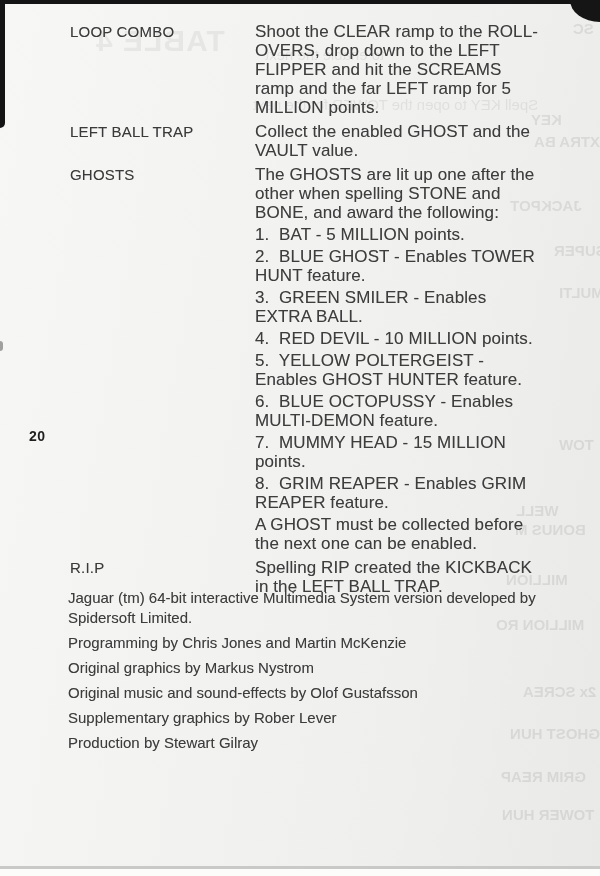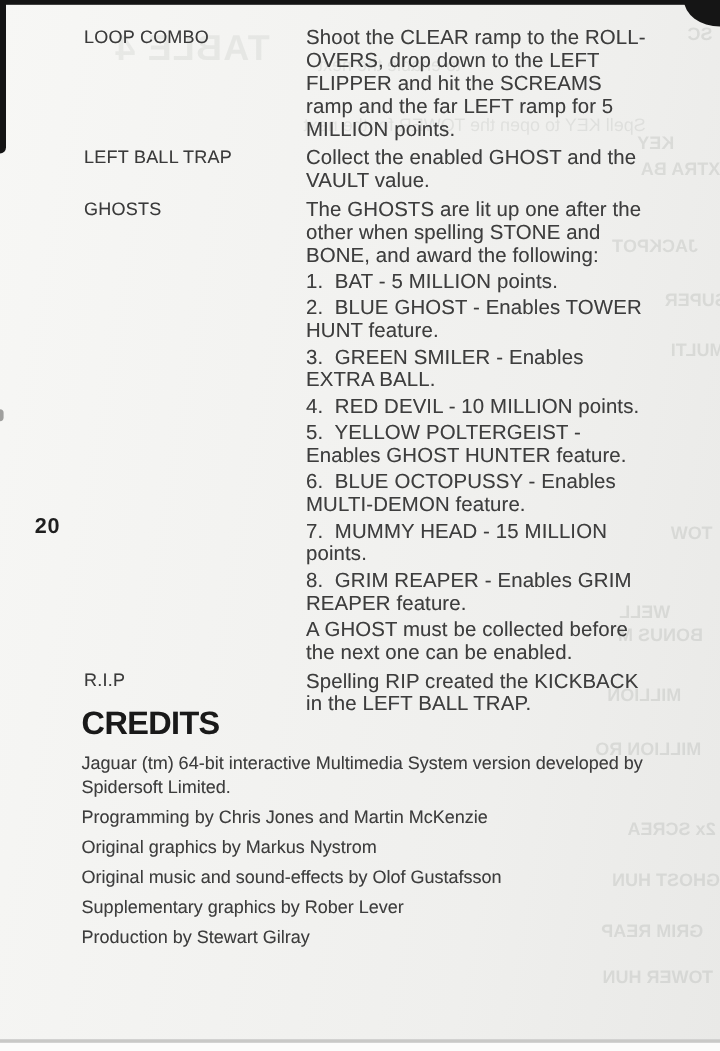--- a/index.html
+++ b/index.html
@@ -7,21 +7,21 @@
     position:relative;width:600px;height:876px;overflow:hidden;
     background:linear-gradient(100deg,#f7f7f5 0%,#f3f3f1 35%,#efefed 70%,#e9e9e7 100%);
     font-family:"Liberation Sans",sans-serif;color:#3d3d3d;
   }
   .scan-edge-top{position:absolute;top:0;left:0;width:600px;height:4px;background:#141414;}
   .scan-edge-left{position:absolute;top:0;left:0;width:5px;height:128px;background:#141414;border-bottom-right-radius:5px;}
   .scan-corner{position:absolute;top:0;right:0;width:30px;height:22px;background:#151515;border-bottom-left-radius:100% 100%;}
   .scan-mark{position:absolute;left:0;top:341px;width:3px;height:10px;background:#a0a09e;border-radius:0 3px 3px 0;}
   .bottom-edge{position:absolute;left:0;top:866px;width:600px;height:10px;background:#fcfcfb;border-top:3px solid #c9c9c7;}
 
-  .page-number{position:absolute;left:29px;top:428px;font-size:18px;font-weight:700;color:#1f1f1f;letter-spacing:.5px;}
+  .page-number{position:absolute;left:29px;top:428px;font-size:14px;font-weight:700;color:#1f1f1f;letter-spacing:.5px;}
 
   .glossary{position:absolute;left:70px;top:22px;width:468px;text-shadow:0 0 .5px rgba(70,70,70,.35);}
   .entry{display:flex;margin-bottom:5px;}
   .term{flex:0 0 185px;width:185px;font-size:15px;line-height:19px;letter-spacing:.2px;color:#3a3a3a;}
   .desc{width:283px;font-size:17px;line-height:19px;letter-spacing:.1px;}
   .desc p{margin:0;}
   .desc p + p{margin-top:3px;}
 
   .credits{position:absolute;left:68px;top:588px;width:505px;text-shadow:0 0 .5px rgba(70,70,70,.35);}
   .credits-heading{margin:0 0 8px 0;font-size:27px;font-weight:700;color:#191919;letter-spacing:-.5px;}
@@ -100,21 +100,20 @@
     <div class="entry">
       <div class="term">R.I.P</div>
       <div class="desc">
         <p>Spelling RIP created the KICKBACK in the LEFT BALL TRAP.</p>
       </div>
     </div>
 
   </main>
 
   <section class="credits">
-    <h1 class="credits-heading">CREDITS</h1>
     <p>Jaguar (tm) 64-bit interactive Multimedia System version developed by Spidersoft Limited.</p>
     <p>Programming by Chris Jones and Martin McKenzie</p>
     <p>Original graphics by Markus Nystrom</p>
     <p>Original music and sound-effects by Olof Gustafsson</p>
     <p>Supplementary graphics by Rober Lever</p>
     <p>Production by Stewart Gilray</p>
   </section>
 
   <div class="bottom-edge"></div>
 

